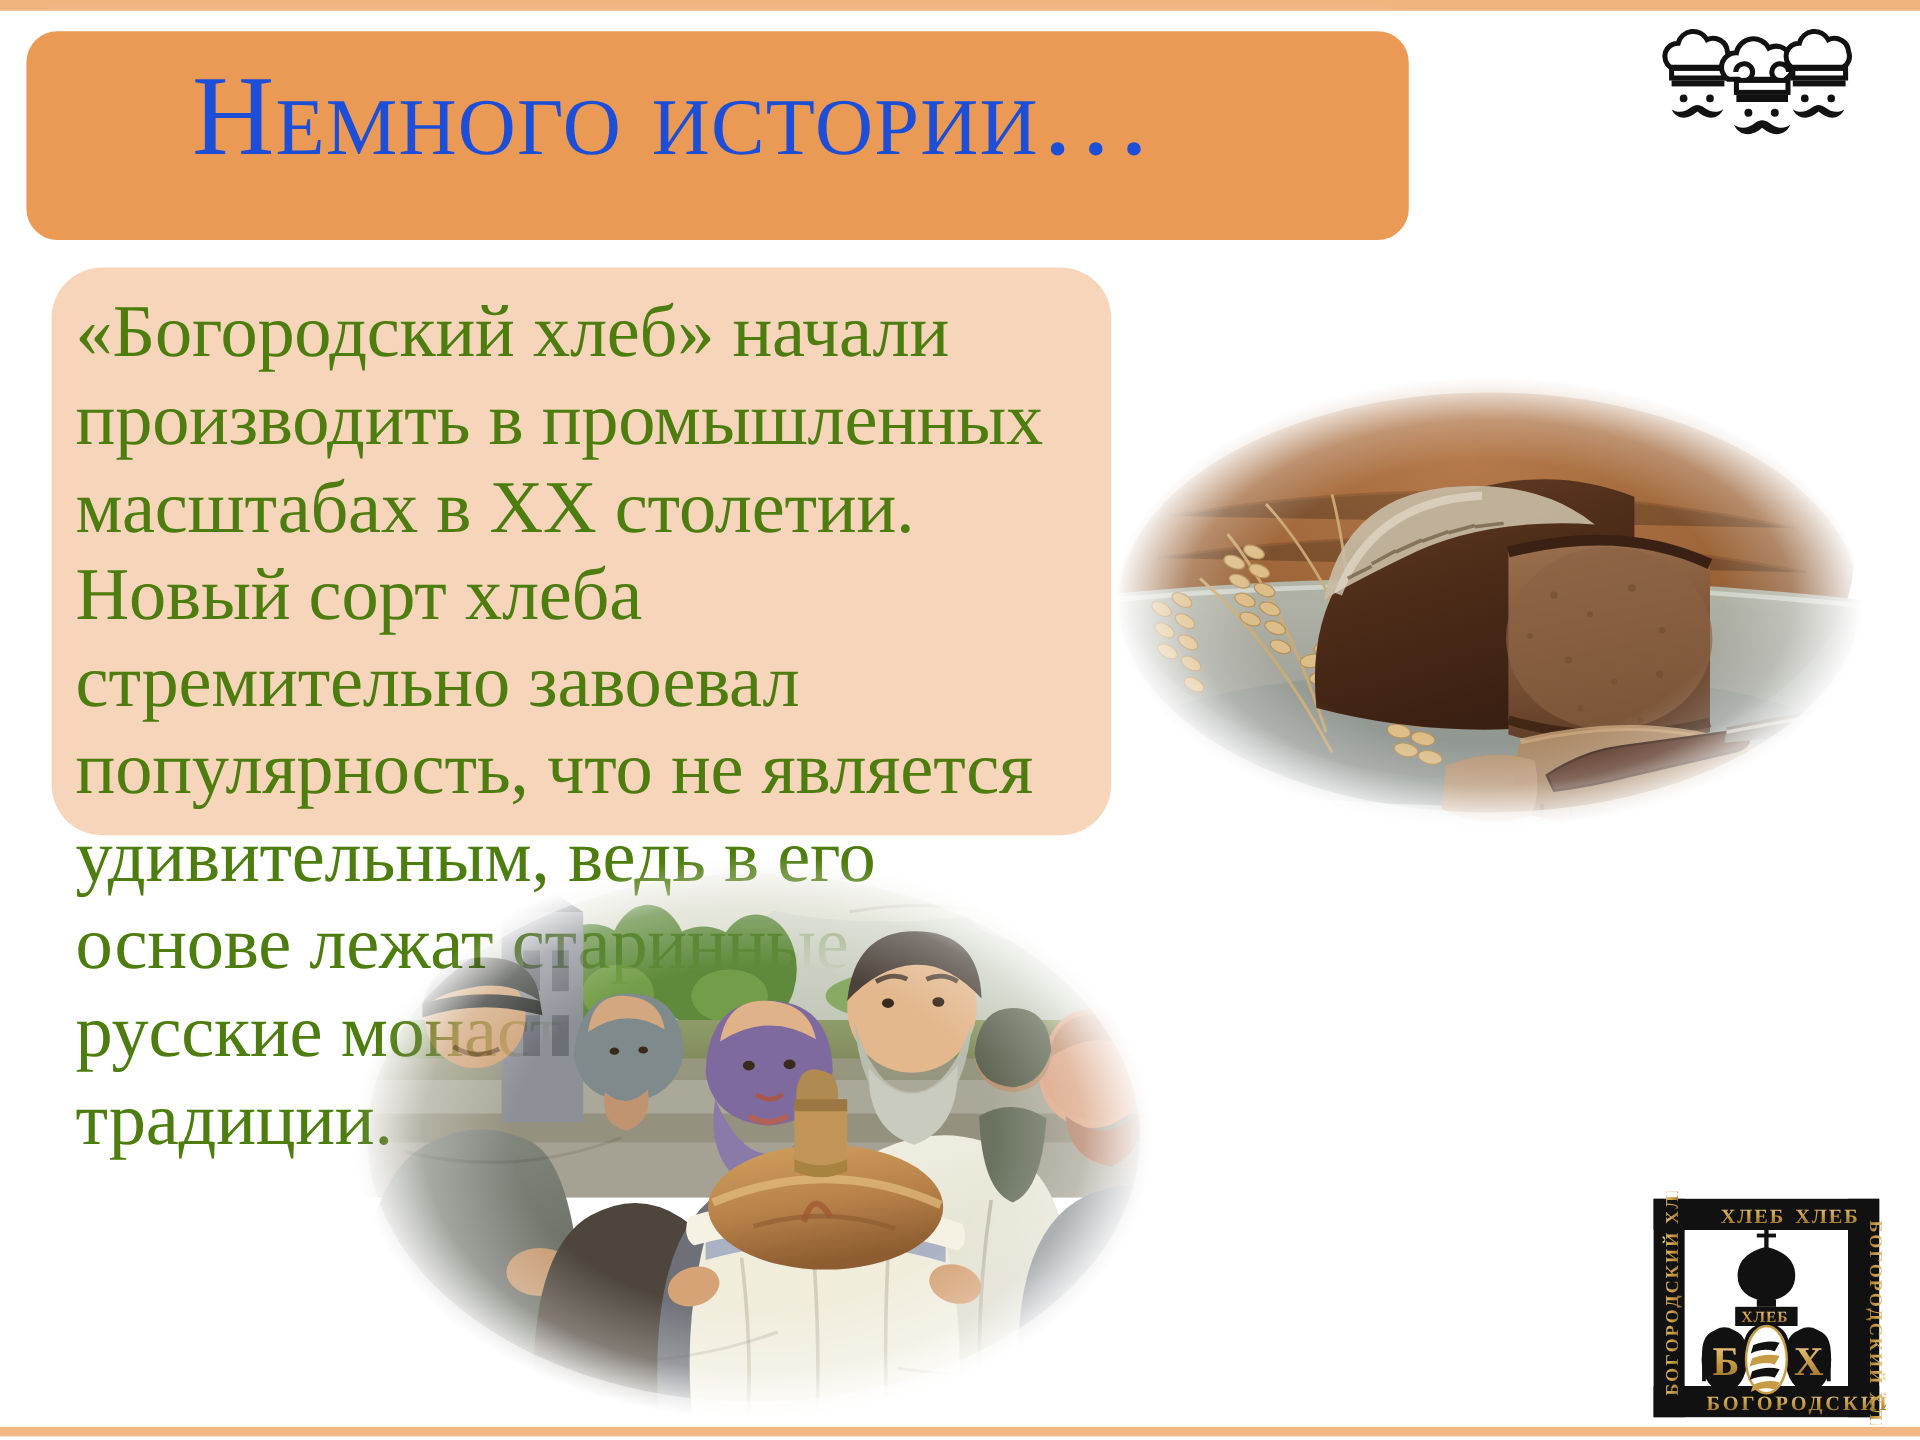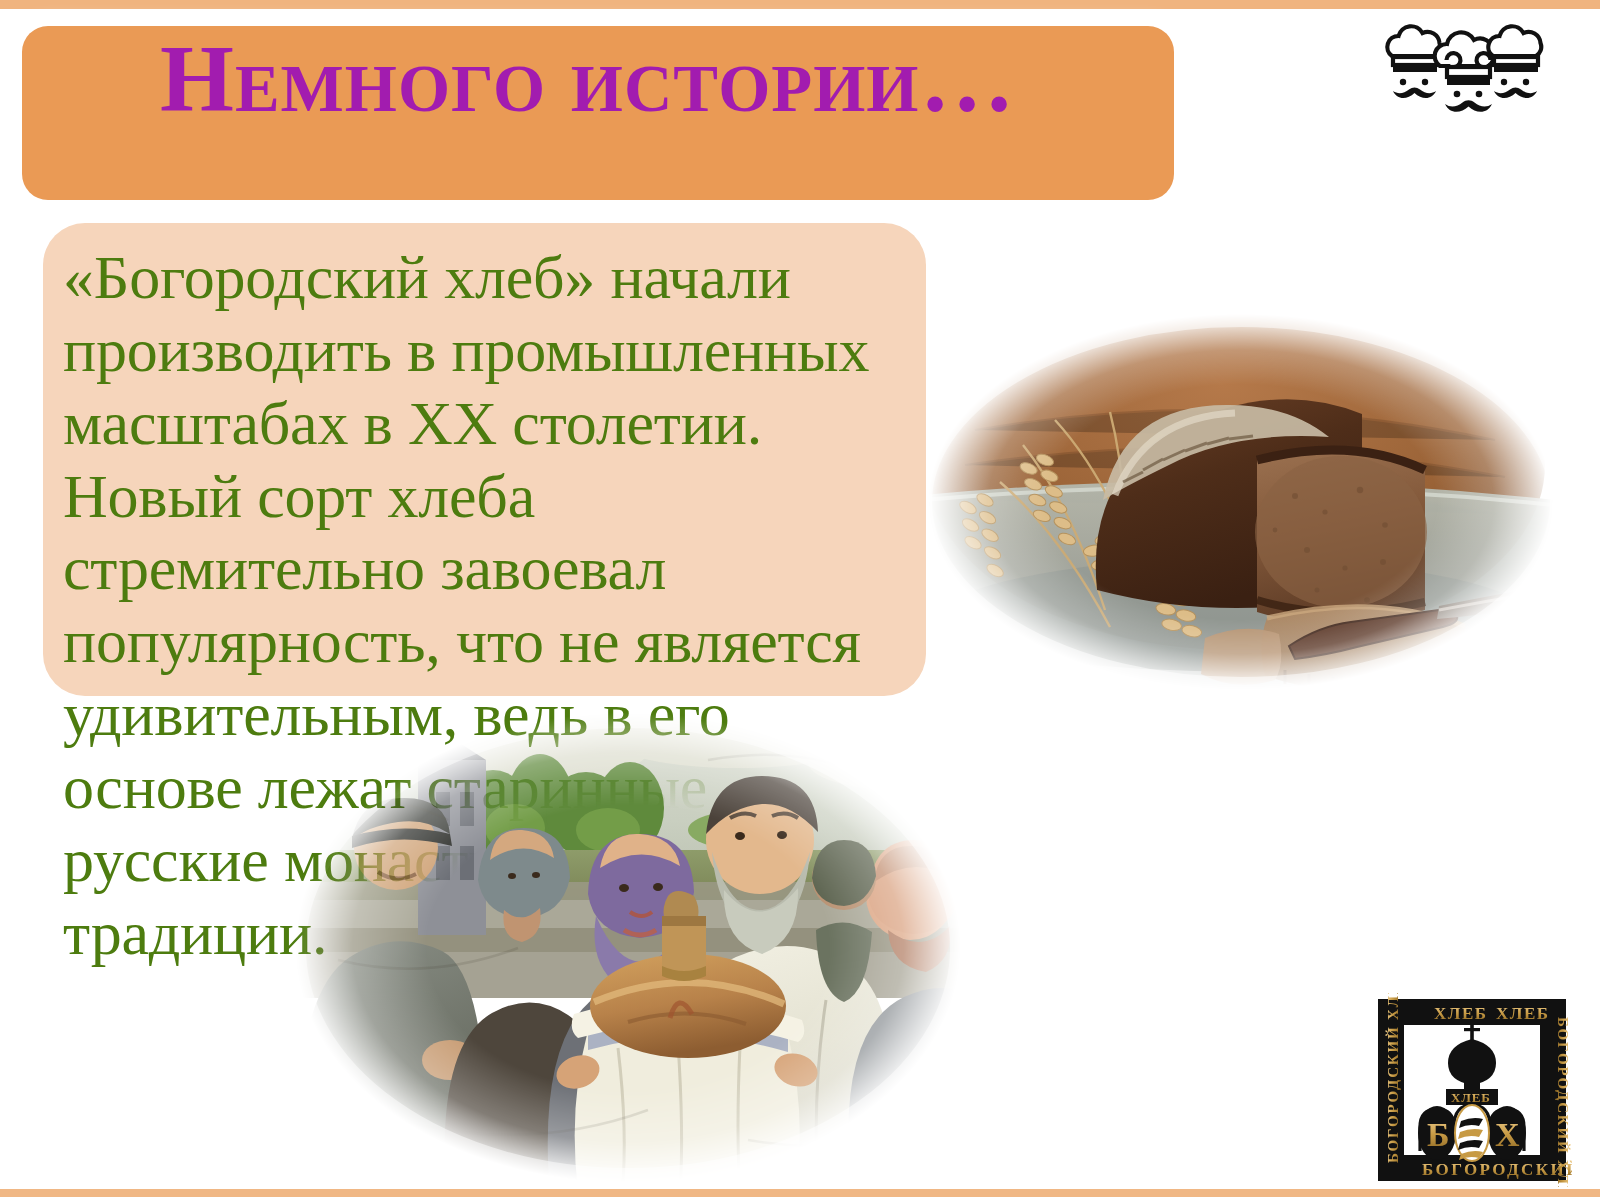--- a/index.html
+++ b/index.html
@@ -34,26 +34,26 @@
   .title-banner {
     position: absolute;
     left: 22px; top: 26px;
     width: 1152px; height: 174px;
     background: #ea9a55;
     border-radius: 26px;
     box-shadow: 0 0 14px 7px rgba(255,255,255,0.85);
   }
   .title-text {
     position: absolute;
-    left: 160px; top: 32px;
+    left: 160px; top: 49px;
     width: 960px;
-    color: #a21caf;
+    color: #1d4ed8;
     font-family: "Liberation Serif", "DejaVu Serif", serif;
     font-size: 95px;
-    font-weight: 700;
+    font-weight: 400;
     font-variant: small-caps;
     letter-spacing: 1px;
     line-height: 1.0;
     white-space: nowrap;
   }
 
   
   .chef-icon {
     position: absolute;
     left: 1378px; top: 22px;

